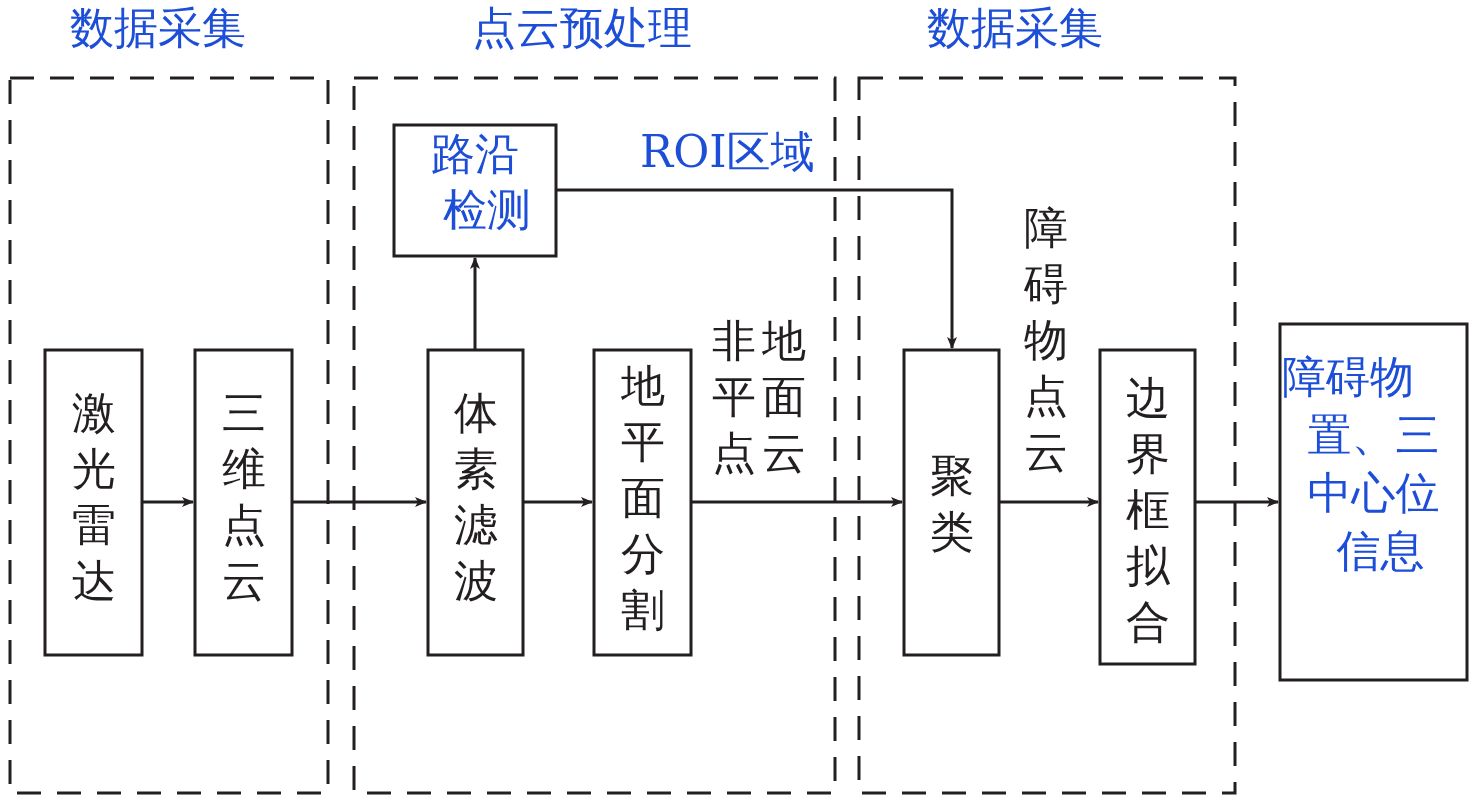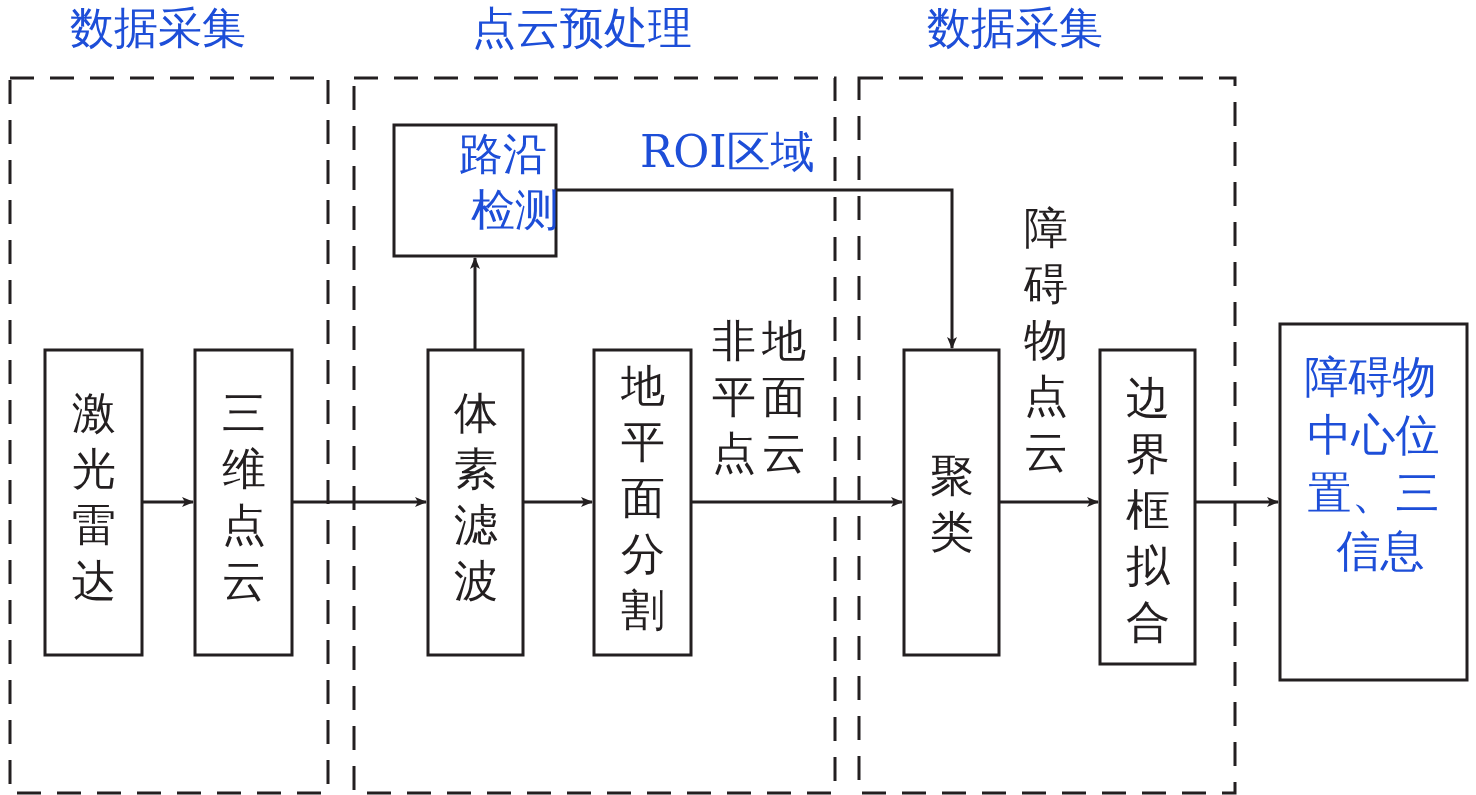--- a/index.html
+++ b/index.html
@@ -78,29 +78,29 @@
     <div>类</div>
   </div>
 <div class="v" style="left:1124px;top:370px;width:48px;">
     <div>边</div>
     <div>界</div>
     <div>框</div>
     <div>拟</div>
     <div>合</div>
   </div>
 
-<div style="position:absolute;left:396px;top:132px;width:158px;padding-left:28px;">
+<div style="position:absolute;left:396px;top:132px;width:158px;">
   <div class="t" style="position:relative;text-align:center;width:158px;height:56px;">路沿</div>
   <div class="t" style="position:relative;text-align:center;width:182px;height:56px;">检测</div>
 </div>
 
 <div style="position:absolute;left:1282px;top:355px;width:183px;">
-  <div class="t" style="position:relative;text-align:center;width:177px;height:58px;">障碍物</div>
+  <div class="t" style="position:relative;text-align:left;width:177px;height:58px;">障碍物</div>
+  <div class="t" style="position:relative;text-align:center;width:183px;height:58px;">置、三</div>
   <div class="t" style="position:relative;text-align:center;width:183px;height:58px;">中心位</div>
-  <div class="t" style="position:relative;text-align:center;width:183px;height:58px;">置、三</div>
   <div class="t" style="position:relative;text-align:center;width:183px;height:58px;padding-left:7px;">信息</div>
 </div>
 
 <div class="t" style="left:610px;top:130px;margin-left:30px;">ROI区域</div>
 <div class="v" style="left:710px;top:313px;width:48px;">
     <div>非</div>
     <div>平</div>
     <div>点</div>
   </div>
 <div class="v" style="left:760px;top:313px;width:48px;">

